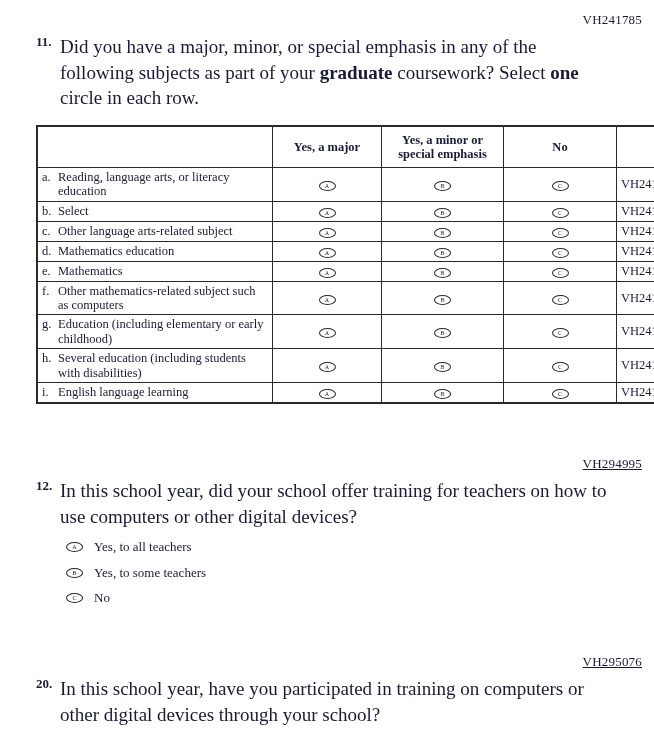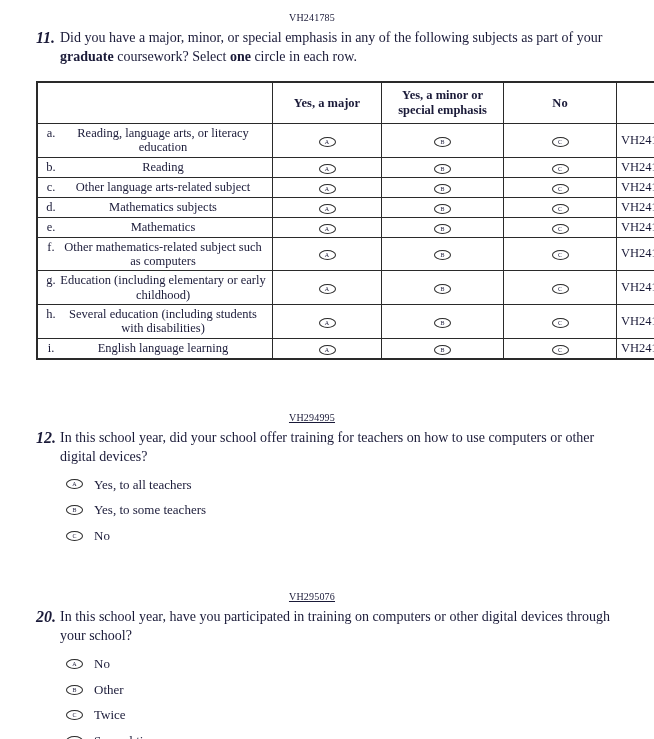--- a/index.html
+++ b/index.html
@@ -6,41 +6,40 @@
   .page{
     position:relative;
     width:654px;height:739px;
     background:#ffffff;
     font-family:"Liberation Serif", serif;
     color:#1a1a38;
     box-sizing:border-box;
     overflow:hidden;
   }
   .form-code{
-    font-size:10px;
+    font-size:13px;
     letter-spacing:0.2px;
     color:#1a1a38;
-    text-align:center;
-    padding-right:30px;
+    text-align:right;
+    padding-right:12px;
   }
   .top-code{padding-top:12px;}
   .question{
     display:flex;
     margin:6px 0 0 36px;
     width:575px;
   }
   .qnum{
     font-weight:bold;
     width:24px;
     flex:0 0 24px;
-    font-size:16px;
-    font-style:italic;
+    font-size:13px;
   }
   .qtext{
-    font-size:14px;
+    font-size:19px;
     line-height:1.35;
   }
   .qtext b{font-weight:bold;}
   
   table.qtable{
     border-collapse:collapse;
     margin:14px 0 0 36px;
     width:608px;
     table-layout:fixed;
   }
@@ -56,21 +55,21 @@
   th.h-opt2{width:113px;}
   th.h-opt3{width:104px;}
   th.h-code{width:45px;}
   table.qtable th{
     font-weight:bold;
     text-align:center;
     height:36px;
     line-height:1.15;
   }
   td.label-cell{
-    text-align:center;
+    text-align:left;
     padding:2px 4px 2px 4px;
   }
   .row-letter{
     display:inline-block;
     width:16px;
     vertical-align:top;
   }
   .row-label{
     display:inline-block;
     width:calc(100% - 18px);
@@ -148,21 +147,21 @@
       <td class="opt-cell"><span class="oval">
               <i class="ol">B</i>
             </span></td>
       <td class="opt-cell"><span class="oval">
               <i class="ol">C</i>
             </span></td>
       <td class="code-cell">VH241791</td>
     </tr>
 
     <tr>
-      <td class="label-cell"><span class="row-letter">b.</span><span class="row-label">Reading</span></td>
+      <td class="label-cell"><span class="row-letter">b.</span><span class="row-label">Select</span></td>
       <td class="opt-cell"><span class="oval">
               <i class="ol">A</i>
             </span></td>
       <td class="opt-cell"><span class="oval">
               <i class="ol">B</i>
             </span></td>
       <td class="opt-cell"><span class="oval">
               <i class="ol">C</i>
             </span></td>
       <td class="code-cell">VH241789</td>
@@ -176,21 +175,21 @@
       <td class="opt-cell"><span class="oval">
               <i class="ol">B</i>
             </span></td>
       <td class="opt-cell"><span class="oval">
               <i class="ol">C</i>
             </span></td>
       <td class="code-cell">VH241810</td>
     </tr>
 
     <tr>
-      <td class="label-cell"><span class="row-letter">d.</span><span class="row-label">Mathematics subjects</span></td>
+      <td class="label-cell"><span class="row-letter">d.</span><span class="row-label">Mathematics education</span></td>
       <td class="opt-cell"><span class="oval">
               <i class="ol">A</i>
             </span></td>
       <td class="opt-cell"><span class="oval">
               <i class="ol">B</i>
             </span></td>
       <td class="opt-cell"><span class="oval">
               <i class="ol">C</i>
             </span></td>
       <td class="code-cell">VH241792</td>

